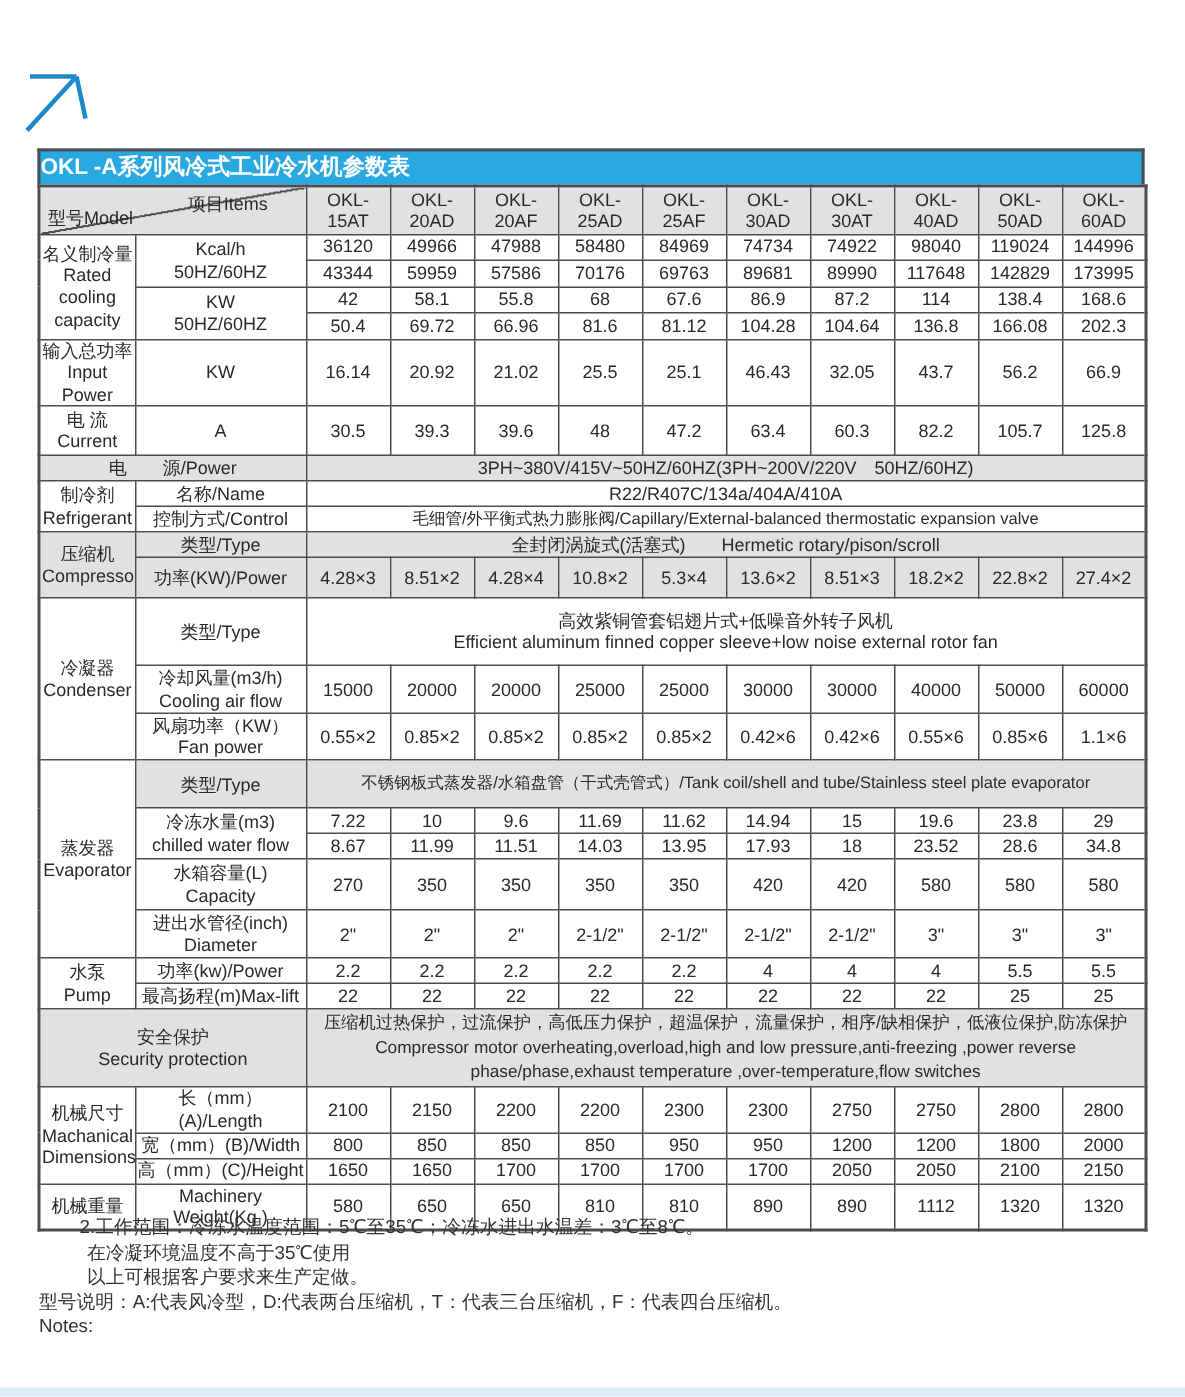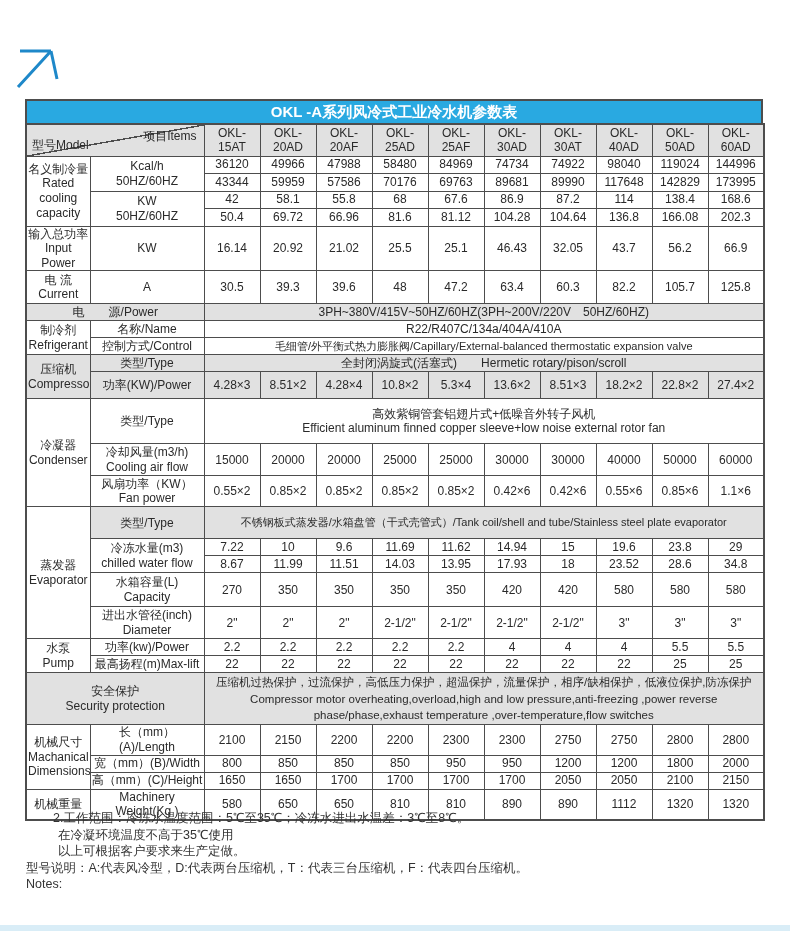--- a/index.html
+++ b/index.html
@@ -7,32 +7,32 @@
   body{width:790px;height:931px;font-family:"Liberation Sans",sans-serif;color:#2a2a2a;position:relative;overflow:hidden}
   .page{position:relative;width:790px;height:931px;background:#fff}
 
   .hdr{position:absolute;top:34px;left:69px}
   .title-zh{font-size:27px;font-weight:700;color:#1c1c1e;letter-spacing:.5px;line-height:31px}
   .title-en{font-size:17.5px;font-weight:400;color:#1c1c1e;line-height:22px;margin-top:3px}
   .arrow{position:absolute;top:36px;left:13px;width:50px;height:54px}
 
   .tablewrap{position:absolute;top:99px;left:25px;width:738px}
   .bluebar{width:738px;height:24px;background:var(--accent,#29a9e1);color:#fff;
-    font-size:15px;font-weight:700;text-align:center;line-height:22px;
+    font-size:15px;font-weight:700;line-height:22px;
     border:2px solid #4d4d4d;border-bottom:none}
   table#spec-table{border-collapse:collapse;table-layout:fixed;width:738px;border:2px solid #4d4d4d}
   #spec-table td{border:1px solid #4d4d4d;text-align:center;vertical-align:middle;
     font-size:12px;line-height:1.22;white-space:pre-line;padding:0 1px;color:#2a2a2a;overflow:hidden}
   #spec-table td.shade{background:var(--shade,#e1e1e1)}
   #spec-table td.sm{font-size:11px}
   #spec-table td.sec{font-size:11.5px;line-height:1.45}
   #spec-table td.corner{position:relative;padding:0;
     background-image:linear-gradient(to bottom right,transparent calc(50% - .7px),#4d4d4d calc(50% - .7px),#4d4d4d calc(50% + .7px),transparent calc(50% + .7px));text-align:center;}
   #spec-table td.corner .m{position:absolute;left:5px;bottom:3px;font-size:12px}
-  #spec-table td.corner .i{position:absolute;right:7px;top:4px;font-size:12px}
+  #spec-table td.corner .i{position:absolute;right:25px;top:4px;font-size:12px}
 
   
   #spec-table tr:nth-child(1){height:32px}
   #spec-table tr:nth-child(2){height:17px}
   #spec-table tr:nth-child(3){height:18px}
   #spec-table tr:nth-child(4){height:17px}
   #spec-table tr:nth-child(5){height:18px}
   #spec-table tr:nth-child(6){height:27px}
   #spec-table tr:nth-child(7){height:33px}
   #spec-table tr:nth-child(8),#spec-table tr:nth-child(9),#spec-table tr:nth-child(10),#spec-table tr:nth-child(11){height:17px}

